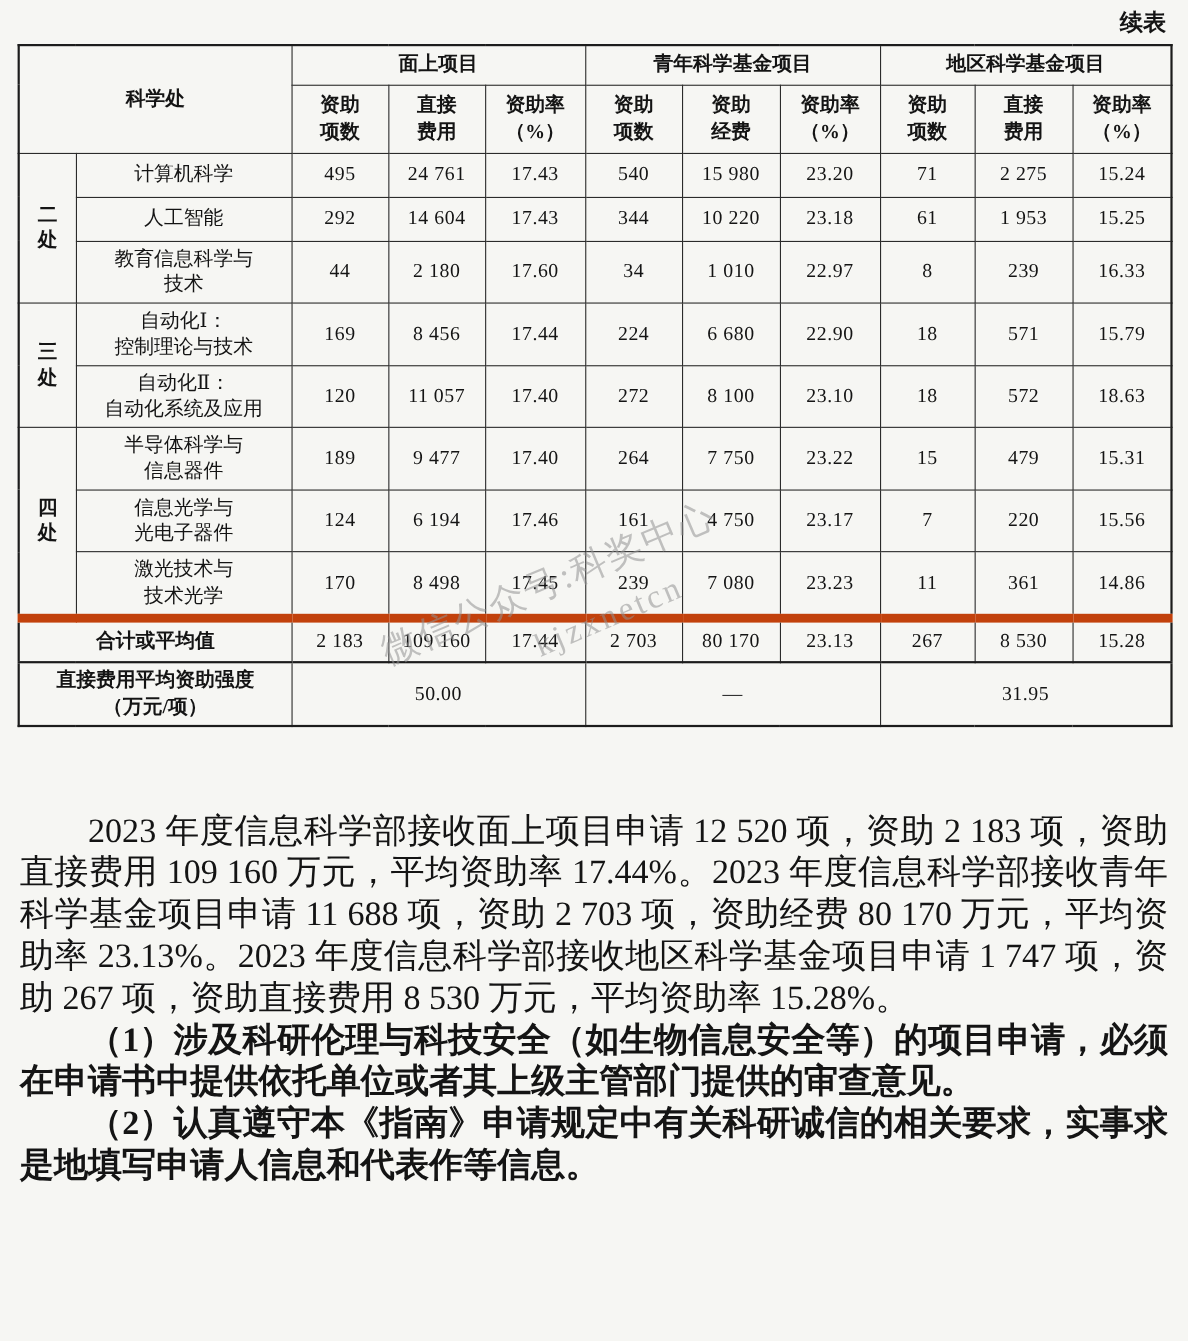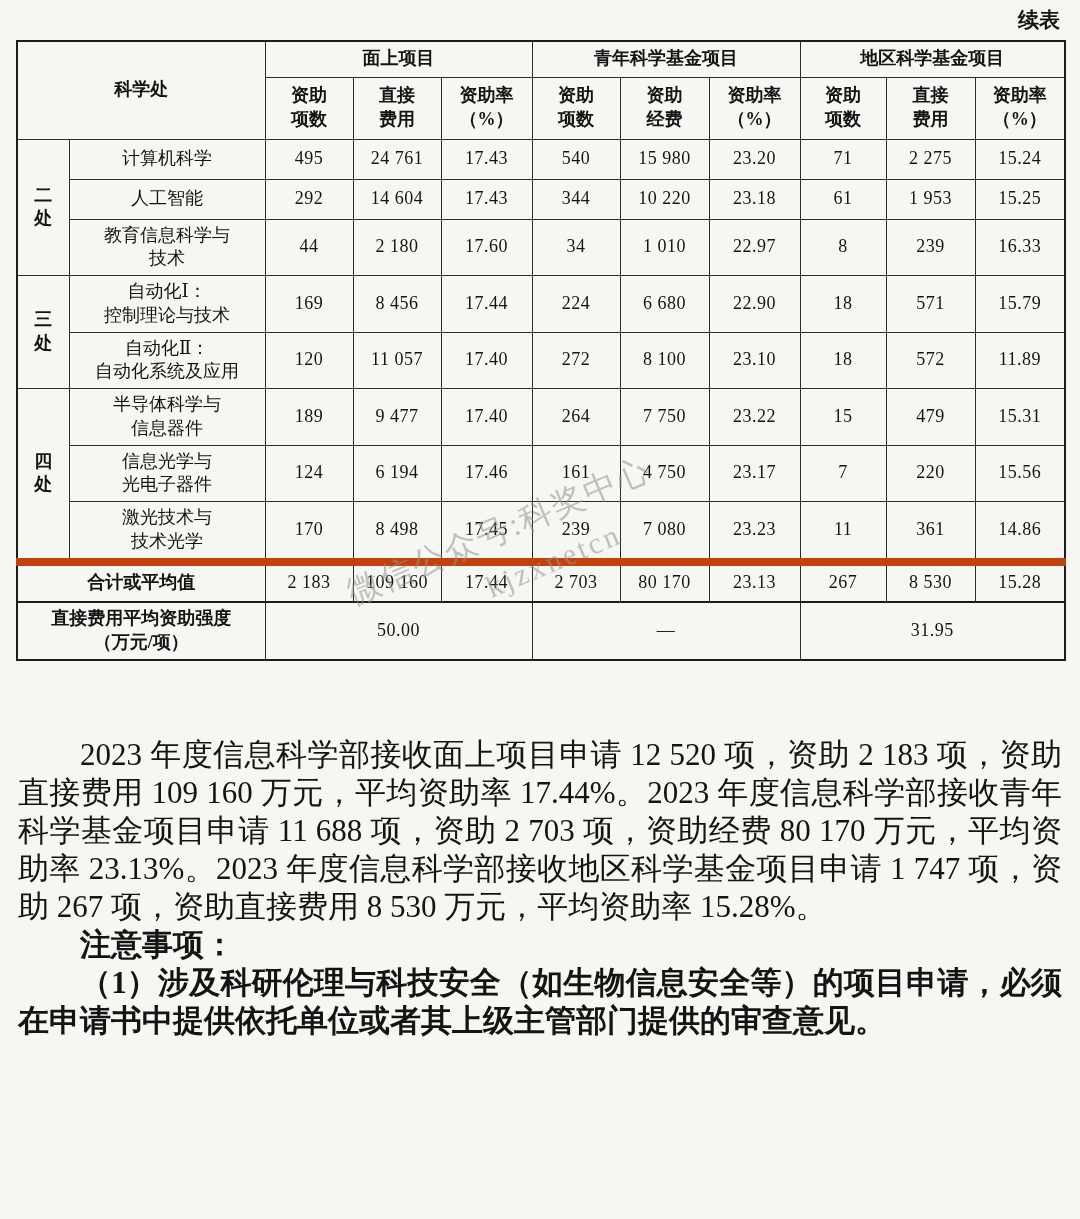--- a/index.html
+++ b/index.html
@@ -169,21 +169,21 @@
             <td class="field-cell">自动化Ⅱ：
 自动化系统及应用</td>
             <td class="num-cell">120</td>
             <td class="num-cell">11 057</td>
             <td class="num-cell">17.40</td>
             <td class="num-cell">272</td>
             <td class="num-cell">8 100</td>
             <td class="num-cell">23.10</td>
             <td class="num-cell">18</td>
             <td class="num-cell">572</td>
-            <td class="num-cell">11.89</td>
+            <td class="num-cell">18.63</td>
           </tr>
           <tr>
             <td class="division-cell" rowspan="3">四
 处</td>
             <td class="field-cell">半导体科学与
 信息器件</td>
             <td class="num-cell">189</td>
             <td class="num-cell">9 477</td>
             <td class="num-cell">17.40</td>
             <td class="num-cell">264</td>
@@ -242,17 +242,17 @@
     </table>
   </div>
 
   <div class="watermark">
     <span class="wm1">微信公众号:科奖中心</span>
     <span class="wm2">kjzxnetcn</span>
   </div>
 
   <div class="content">
     <p>2023 年度信息科学部接收面上项目申请 12 520 项，资助 2 183 项，资助直接费用 109 160 万元，平均资助率 17.44%。2023 年度信息科学部接收青年科学基金项目申请 11 688 项，资助 2 703 项，资助经费 80 170 万元，平均资助率 23.13%。2023 年度信息科学部接收地区科学基金项目申请 1 747 项，资助 267 项，资助直接费用 8 530 万元，平均资助率 15.28%。</p>
-    <p class="bold">注意事项：</p>
     <p class="bold">（1）涉及科研伦理与科技安全（如生物信息安全等）的项目申请，必须在申请书中提供依托单位或者其上级主管部门提供的审查意见。</p>
+    <p class="bold">（2）认真遵守本《指南》申请规定中有关科研诚信的相关要求，实事求是地填写申请人信息和代表作等信息。</p>
   </div>
 
 </div>
 
 </body></html>

